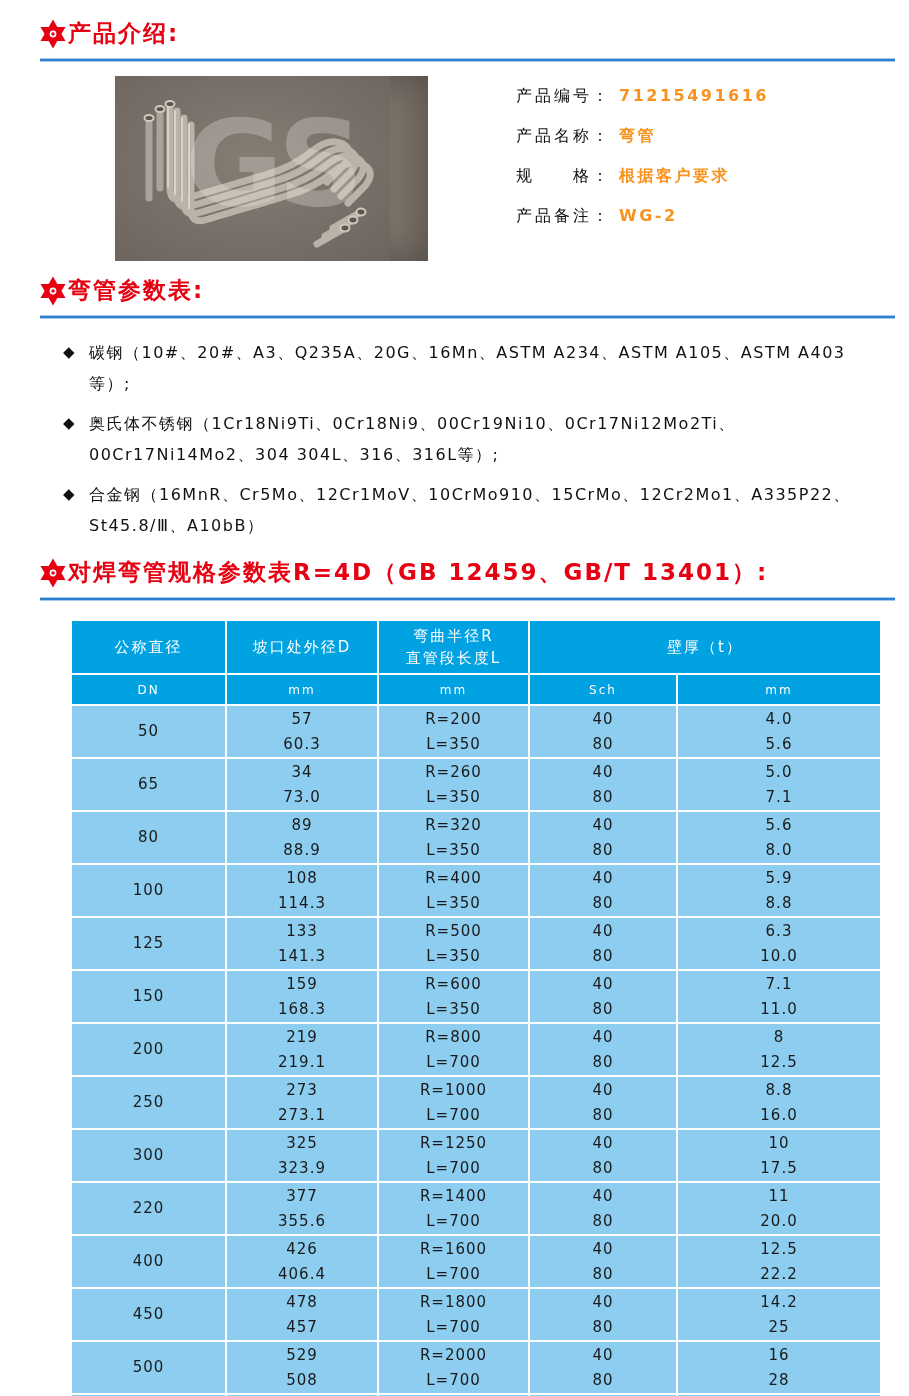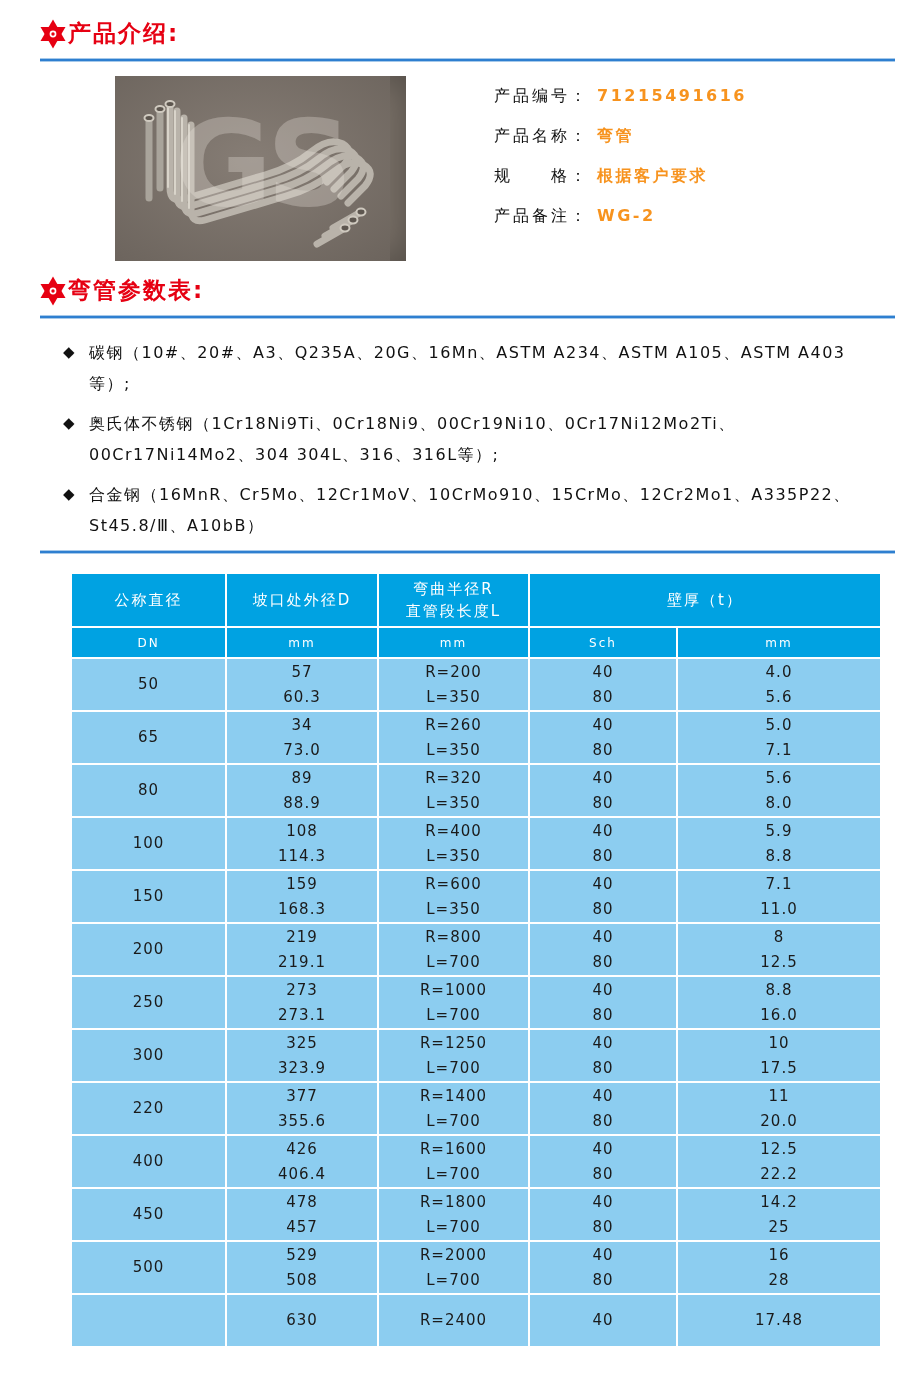--- a/index.html
+++ b/index.html
@@ -9,21 +9,21 @@
     font-family:"DejaVu Sans", sans-serif; overflow:hidden; color:#1a1a1a;
   }
   
   .head-row { display:flex; align-items:center; padding-left:38px; margin-top:18px; }
   .head-row .star { width:30px; height:30px; flex:0 0 auto; }
   .head-title { color:#e60012; font-size:23px; font-weight:bold; letter-spacing:2px; white-space:nowrap; }
   .rule { height:4px; background:#2e7fd0; border-top:1px solid #a6c9ea; border-bottom:1px solid #a6c9ea;
           margin:9px 14px 0 40px; }
   
   .product-block { display:flex; margin:14px 0 0 115px; }
-  .product-image { position:relative; width:291px; height:185px; background:#7b7269; overflow:hidden;
+  .product-image { position:relative; width:313px; height:185px; background:#7b7269; overflow:hidden;
                    box-shadow:inset 0 0 40px rgba(0,0,0,.35); flex:0 0 auto; }
   .product-image .watermark { position:absolute; left:50%; top:50%; transform:translate(-50%,-54%);
                    font-size:120px; font-weight:bold; color:rgba(235,230,222,.30); letter-spacing:-6px; }
   .product-info { padding:10px 0 0 88px; }
   .info-row { display:flex; align-items:baseline; margin-bottom:19px; font-size:16px; }
   .info-label { color:#111; font-weight:normal; letter-spacing:3px; white-space:pre; }
   .info-value { color:#f7931e; font-weight:bold; letter-spacing:2.5px; margin-left:8px; }
   
   .materials { list-style:none; margin:18px 14px 0 63px; width:805px; }
   .materials li { position:relative; padding-left:26px; margin-bottom:9px; font-size:16px;
@@ -143,20 +143,31 @@
     <li>
       <span class="diamond">◆</span>
       <span>奥氏体不锈钢（1Cr18Ni9Ti、0Cr18Ni9、00Cr19Ni10、0Cr17Ni12Mo2Ti、00Cr17Ni14Mo2、304 304L、316、316L等）;</span>
     </li>
     <li>
       <span class="diamond">◆</span>
       <span>合金钢（16MnR、Cr5Mo、12Cr1MoV、10CrMo910、15CrMo、12Cr2Mo1、A335P22、St45.8/Ⅲ、A10bB）</span>
     </li>
   </ul>
 
+  <div class="head-row" style="margin-top:16px;">
+    <span class="star">
+      <svg viewBox="0 0 30 30" width="30" height="30">
+        <polygon points="15,0.5 27.5,22 2.5,22" fill="#e60012"></polygon>
+        <polygon points="15,29.5 2.5,8 27.5,8" fill="#e60012"></polygon>
+        <circle cx="15" cy="15" r="3.4" fill="#ffffff"></circle>
+        <circle cx="15" cy="15" r="1.7" fill="#e60012"></circle>
+      </svg>
+    </span>
+    <span class="head-title">对焊弯管规格参数表R=4D（GB 12459、GB/T 13401）:</span>
+  </div>
   <div class="rule"></div>
 
   <table class="spec">
     <colgroup>
       <col style="width:155px">
         <col style="width:152px">
         <col style="width:151px">
         <col style="width:148px">
         <col style="width:204px">
     </colgroup>
@@ -258,20 +269,41 @@
             <div class="cl">40</div>
             <div class="cl">80</div>
           </td>
           <td>
             <div class="cl">5.9</div>
             <div class="cl">8.8</div>
           </td>
         </tr>
         <tr>
           <td class="dn">
+            <div class="cl">125</div>
+          </td>
+          <td>
+            <div class="cl">133</div>
+            <div class="cl">141.3</div>
+          </td>
+          <td>
+            <div class="cl">R=500</div>
+            <div class="cl">L=350</div>
+          </td>
+          <td>
+            <div class="cl">40</div>
+            <div class="cl">80</div>
+          </td>
+          <td>
+            <div class="cl">6.3</div>
+            <div class="cl">10.0</div>
+          </td>
+        </tr>
+        <tr>
+          <td class="dn">
             <div class="cl">150</div>
           </td>
           <td>
             <div class="cl">159</div>
             <div class="cl">168.3</div>
           </td>
           <td>
             <div class="cl">R=600</div>
             <div class="cl">L=350</div>
           </td>

